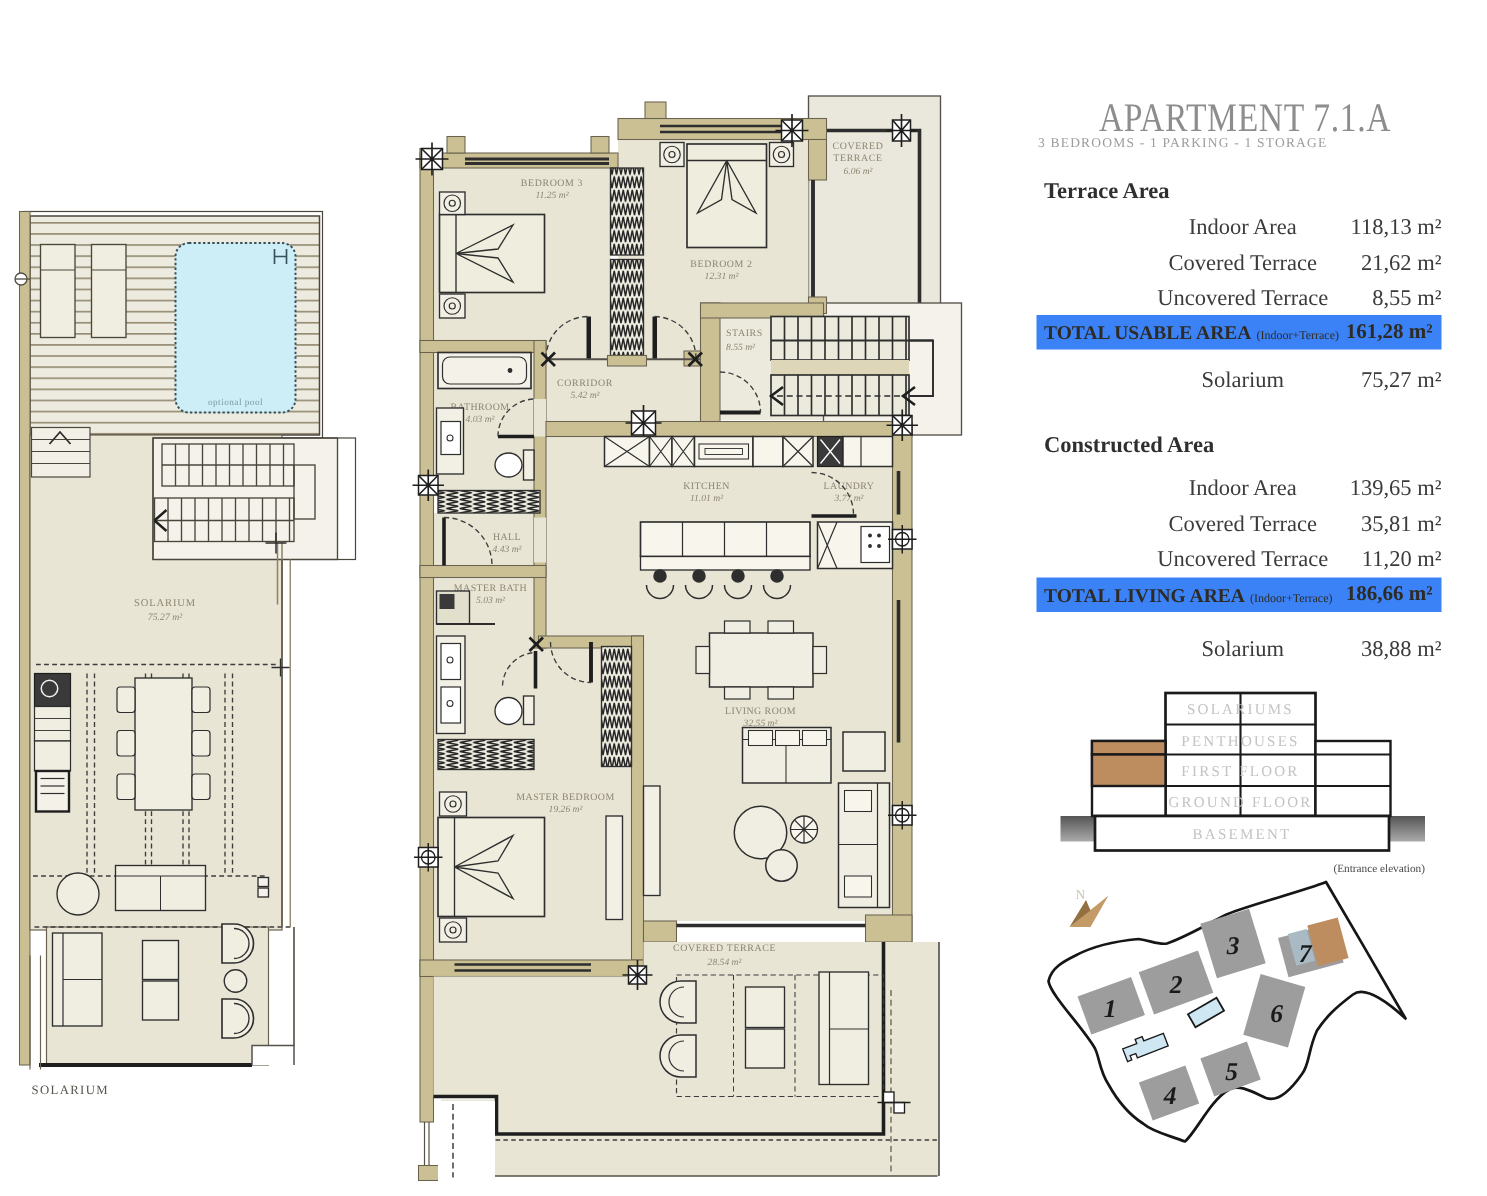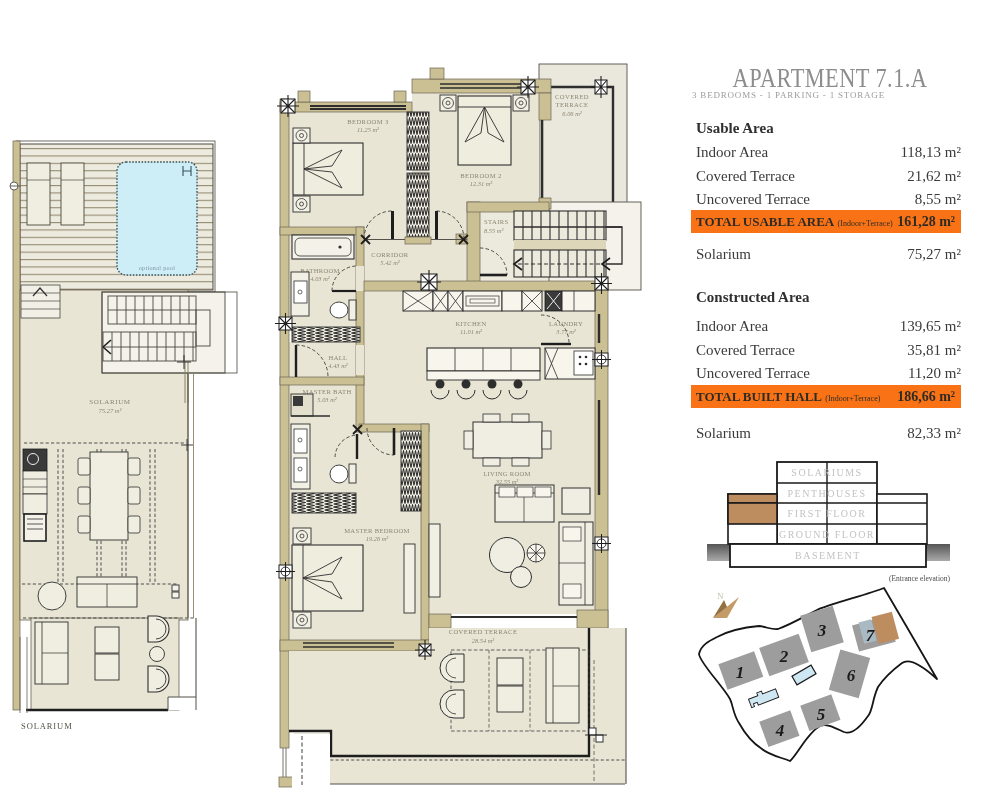--- a/index.html
+++ b/index.html
@@ -1,21 +1,21 @@
 <!DOCTYPE html>
 <html><head>
 <meta charset="utf-8">
 <style>
   html,body{margin:0;padding:0;background:#ffffff;}
   body{width:991px;height:797px;position:relative;font-family:"Liberation Serif",serif;}
   .abs{position:absolute;}
-  .row{position:absolute;left:696px;width:265px;font-size:15px;color:#3b3b3b;}
+  .row{position:absolute;left:696px;width:265px;font-size:15px;color:#3b3b3b;text-align:center;}
   .row .v{position:absolute;right:0;top:0;}
   .hdr{position:absolute;left:696px;font-weight:bold;font-size:15px;color:#2f2f2f;}
-  .bar{position:absolute;left:691px;width:270px;height:23px;background:#f97316;color:#2e2b25;font-size:13.5px;}
+  .bar{position:absolute;left:691px;width:270px;height:23px;background:#3b82f6;color:#2e2b25;font-size:13.5px;}
   .bar b{font-size:14px;}
   .bar .v{position:absolute;right:6px;top:4px;font-weight:bold;font-size:14px;margin-left:32px;}
 </style>
 </head>
 <body>
 <svg class="abs" style="left:0;top:0" width="991" height="797" viewBox="0 0 991 797">
 <defs>
   <pattern id="deck" width="8" height="7.4" patternUnits="userSpaceOnUse">
     <rect width="8" height="7.4" fill="#edebdf"></rect>
     <rect y="0" width="8" height="1.1" fill="#958c73"></rect>
@@ -696,37 +696,37 @@
 <g transform="rotate(-21 763 698)">
         <path d="M749 694 h10 v-3 h5 v3 h14 v9 h-22 v-3 h-4 v3 h-3 z" fill="#cfe7f2" stroke="#1a1a1a" stroke-width="0.9"></path>
       </g>
 </g>
 </svg>
 
 <div class="abs" style="left:697px;top:63px;width:266px;text-align:center;font-size:27px;color:#8d8d8d;letter-spacing:0.5px;transform:scaleX(0.83);transform-origin:50% 50%;">APARTMENT 7.1.A</div>
 
 <div class="abs" style="left:692px;top:90px;width:266px;font-size:9px;color:#9c9c9c;letter-spacing:0.8px;">3 BEDROOMS - 1 PARKING - 1 STORAGE</div>
 
-<div class="hdr" style="top:120px;">Usable Area</div>
+<div class="hdr" style="top:120px;">Terrace Area</div>
 
 <div class="row" style="top:144px;">Indoor Area<span class="v">118,13 m²</span></div>
 <div class="row" style="top:168px;">Covered Terrace<span class="v">21,62 m²</span></div>
 <div class="row" style="top:191px;">Uncovered Terrace<span class="v">8,55 m²</span></div>
 
 <div class="bar" style="top:210px;">
     <span style="position:absolute;left:5px;top:4px;white-space:nowrap;"><b style="font-size:13px;">TOTAL USABLE AREA</b> <span style="font-size:8px;">(Indoor+Terrace)</span></span>
     <span class="v">161,28 m²</span>
   </div>
 
 <div class="row" style="top:246px;">Solarium<span class="v">75,27 m²</span></div>
 
 <div class="hdr" style="top:289px;">Constructed Area</div>
 
 <div class="row" style="top:318px;">Indoor Area<span class="v">139,65 m²</span></div>
 <div class="row" style="top:342px;">Covered Terrace<span class="v">35,81 m²</span></div>
 <div class="row" style="top:365px;">Uncovered Terrace<span class="v">11,20 m²</span></div>
 
 <div class="bar" style="top:385px;">
-    <span style="position:absolute;left:5px;top:4px;white-space:nowrap;"><b style="font-size:13px;">TOTAL BUILT HALL</b> <span style="font-size:8px;">(Indoor+Terrace)</span></span>
+    <span style="position:absolute;left:5px;top:4px;white-space:nowrap;"><b style="font-size:13px;">TOTAL LIVING AREA</b> <span style="font-size:8px;">(Indoor+Terrace)</span></span>
     <span class="v">186,66 m²</span>
   </div>
 
-<div class="row" style="top:425px;">Solarium<span class="v">82,33 m²</span></div>
+<div class="row" style="top:425px;">Solarium<span class="v">38,88 m²</span></div>
 
 </body></html>

